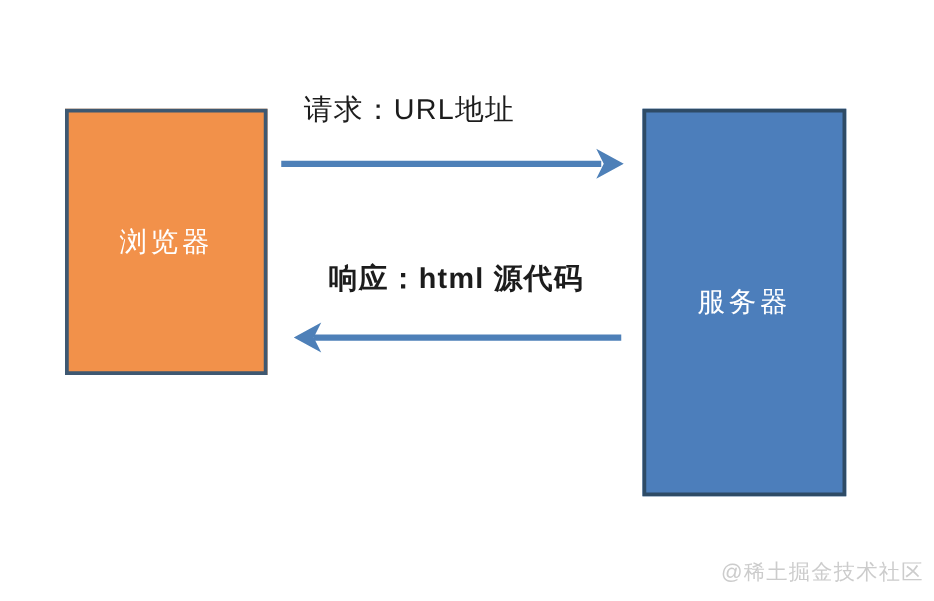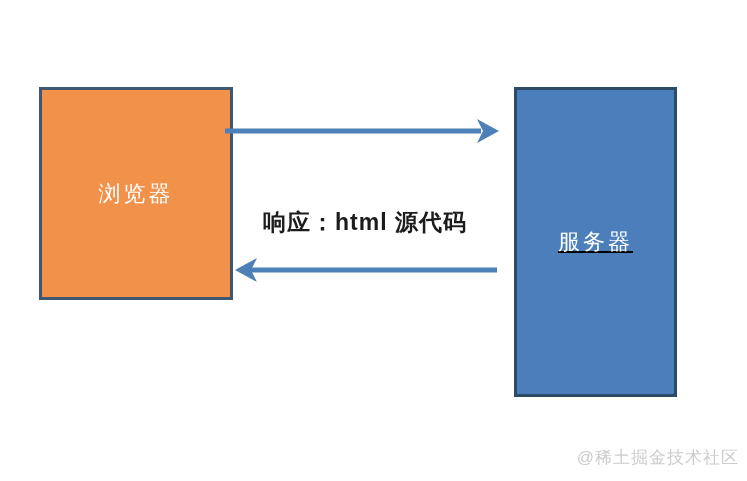--- a/index.html
+++ b/index.html
@@ -18,31 +18,30 @@
   .box {
     position: absolute;
     display: flex;
     align-items: center;
     justify-content: center;
     border-style: solid;
     border-width: 3px;
     box-sizing: border-box;
   }
   .box-browser {
-    left: 39px;
+    left: 52px;
     top: 87px;
-    width: 194px;
+    width: 162px;
     height: 213px;
   }
   .box-server {
     left: 514px;
     top: 87px;
     width: 163px;
     height: 310px;
-    text-decoration: underline;
   }
   .box-label {
     color: #ffffff;
     font-size: 22px;
     letter-spacing: 3px;
     font-weight: 400;
   }
   .flow-label {
     position: absolute;
     color: #1c1c1c;
@@ -87,20 +86,21 @@
 <div class="canvas">
 
   <div class="box box-browser" style="background: rgb(242, 145, 74); border-color: rgb(62, 88, 113);">
     <span class="box-label">浏览器</span>
   </div>
 
   <div class="box box-server" style="background: rgb(76, 126, 187); border-color: rgb(46, 75, 102);">
     <span class="box-label">服务器</span>
   </div>
 
+  <div class="flow-label flow-label-request">请求：URL地址</div>
 
   <svg class="arrow arrow-request" width="280" height="32" viewBox="0 0 280 32" style="color: rgb(78, 128, 184);">
     <line x1="4" y1="16" x2="260" y2="16" stroke="currentColor" stroke-width="5"></line>
     <polygon points="256,4 278,16 256,28 262,16" fill="currentColor"></polygon>
   </svg>
 
   <div class="flow-label flow-label-response">响应：html 源代码</div>
 
   <svg class="arrow arrow-response" width="268" height="32" viewBox="0 0 268 32" style="color: rgb(78, 128, 184);">
     <line x1="18" y1="16" x2="264" y2="16" stroke="currentColor" stroke-width="5"></line>

